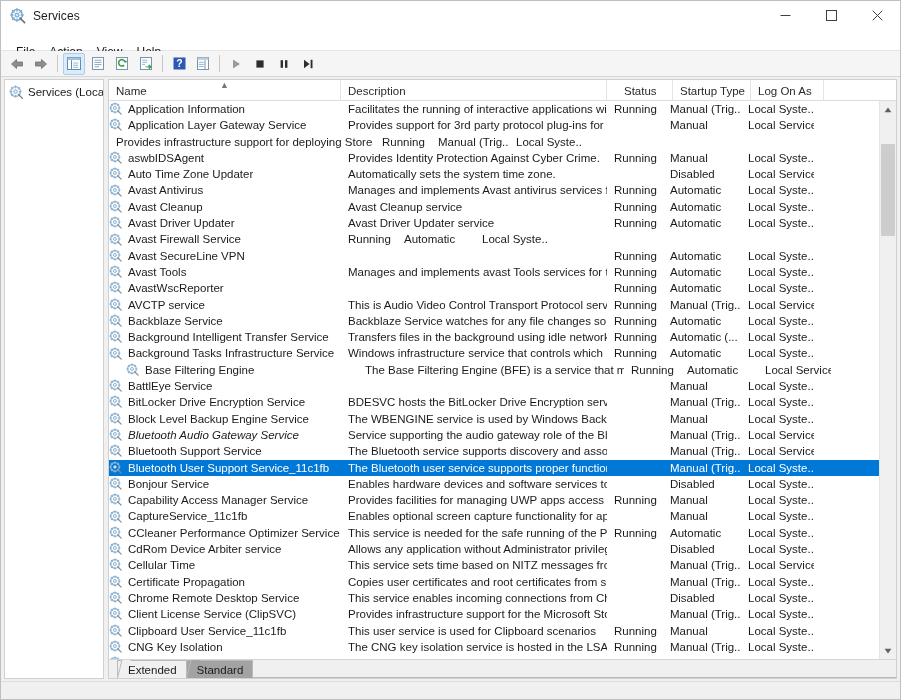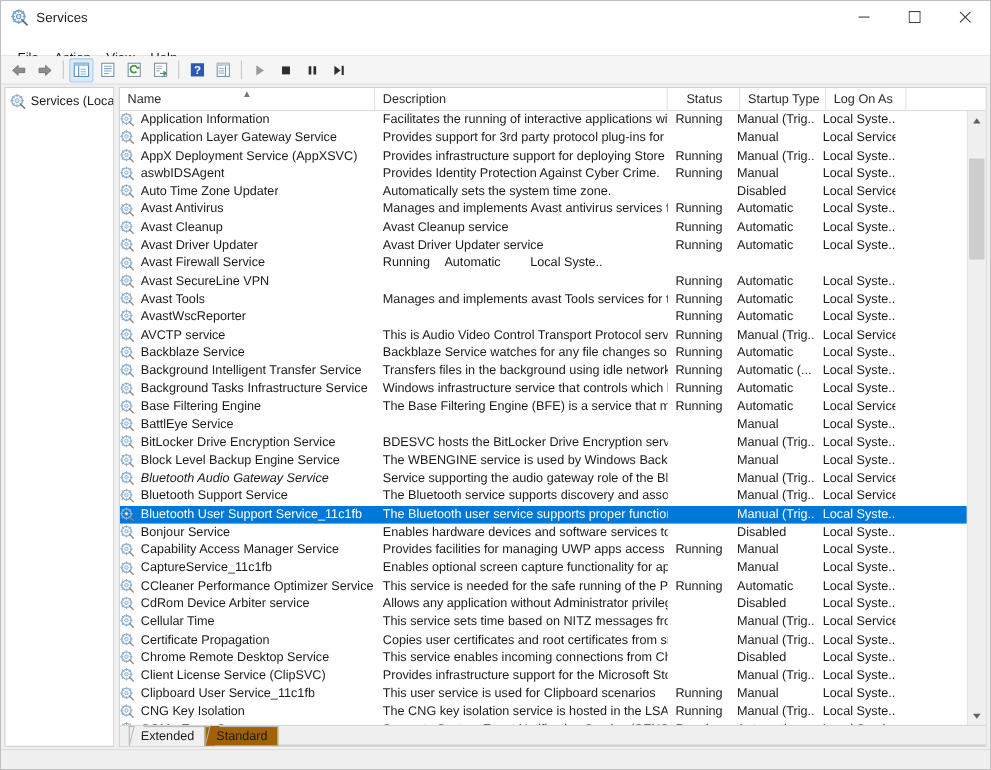--- a/index.html
+++ b/index.html
@@ -269,21 +269,21 @@
     content: "";
     position: absolute;
     left: -1px; top: -1px; bottom: 0;
     width: 8px;
     border-left: 1px solid #b9b9b9;
     transform: skewX(-14deg);
     transform-origin: bottom left;
     background: inherit;
   }
   .tab.active {
-    background: #a16207;
+    background: #a3a3a3;
     z-index: 2;
   }
   .tabfill {
     flex: 1 1 auto;
     height: 18px;
     border-bottom: 1px solid #b9b9b9;
   }
   .statusbar {
     height: 18px;
     flex: 0 0 18px;
@@ -482,29 +482,20 @@
                     <path d="M10.1 10.1l3.8 3.8" stroke="#8a8a8a" stroke-width="1.4" stroke-linecap="round"></path>
                   </svg></span>
                 <span class="nm">Application Layer Gateway Service</span>
               </div>
               <div class="cell" style="width: 266px; flex: 0 0 266px;">Provides support for 3rd party protocol plug-ins for Inte...</div>
               <div class="cell" style="width: 56px; flex: 0 0 56px;"></div>
               <div class="cell" style="width: 78px; flex: 0 0 78px;">Manual</div>
               <div class="cell" style="width: 73px; flex: 0 0 73px;">Local Service</div>
             </div>
             <div class="row">
-              <div class="cell name" style="width: 232px; flex: 0 0 232px;">
-                <span class="svcicon"><svg viewBox="0 0 16 16" width="14" height="14">
-                    <circle cx="6.8" cy="6.8" r="5" fill="none" stroke="#8fb4d2" stroke-width="1.4"></circle>
-                    <circle cx="6.8" cy="6.8" r="1.8" fill="#e4eef7" stroke="#7fa7c8" stroke-width="0.9"></circle>
-                    <path d="M6.8 0.9v2M6.8 10.7v2M0.9 6.8h2M10.7 6.8h2M2.6 2.6l1.4 1.4M9.6 9.6l1.4 1.4M11 2.6L9.6 4M4 9.6l-1.4 1.4" stroke="#8fb4d2" stroke-width="1.25" stroke-linecap="round"></path>
-                    <path d="M10.1 10.1l3.8 3.8" stroke="#8a8a8a" stroke-width="1.4" stroke-linecap="round"></path>
-                  </svg></span>
-                <span class="nm">AppX Deployment Service (AppXSVC)</span>
-              </div>
               <div class="cell" style="width: 266px; flex: 0 0 266px;">Provides infrastructure support for deploying Store appl...</div>
               <div class="cell" style="width: 56px; flex: 0 0 56px;">Running</div>
               <div class="cell" style="width: 78px; flex: 0 0 78px;">Manual (Trig...</div>
               <div class="cell" style="width: 73px; flex: 0 0 73px;">Local Syste...</div>
             </div>
             <div class="row">
               <div class="cell name" style="width: 232px; flex: 0 0 232px;">
                 <span class="svcicon"><svg viewBox="0 0 16 16" width="14" height="14">
                     <circle cx="6.8" cy="6.8" r="5" fill="none" stroke="#8fb4d2" stroke-width="1.4"></circle>
                     <circle cx="6.8" cy="6.8" r="1.8" fill="#e4eef7" stroke="#7fa7c8" stroke-width="0.9"></circle>
@@ -691,21 +682,21 @@
                     <path d="M10.1 10.1l3.8 3.8" stroke="#8a8a8a" stroke-width="1.4" stroke-linecap="round"></path>
                   </svg></span>
                 <span class="nm">Background Tasks Infrastructure Service</span>
               </div>
               <div class="cell" style="width: 266px; flex: 0 0 266px;">Windows infrastructure service that controls which back...</div>
               <div class="cell" style="width: 56px; flex: 0 0 56px;">Running</div>
               <div class="cell" style="width: 78px; flex: 0 0 78px;">Automatic</div>
               <div class="cell" style="width: 73px; flex: 0 0 73px;">Local Syste...</div>
             </div>
             <div class="row">
-              <div class="cell name" style="width: 232px; flex: 0 0 232px;">
+              <div class="cell name" style="width: 232px; flex: 0 0 232px; margin-left: 17px;">
                 <span class="svcicon"><svg viewBox="0 0 16 16" width="14" height="14">
                     <circle cx="6.8" cy="6.8" r="5" fill="none" stroke="#8fb4d2" stroke-width="1.4"></circle>
                     <circle cx="6.8" cy="6.8" r="1.8" fill="#e4eef7" stroke="#7fa7c8" stroke-width="0.9"></circle>
                     <path d="M6.8 0.9v2M6.8 10.7v2M0.9 6.8h2M10.7 6.8h2M2.6 2.6l1.4 1.4M9.6 9.6l1.4 1.4M11 2.6L9.6 4M4 9.6l-1.4 1.4" stroke="#8fb4d2" stroke-width="1.25" stroke-linecap="round"></path>
                     <path d="M10.1 10.1l3.8 3.8" stroke="#8a8a8a" stroke-width="1.4" stroke-linecap="round"></path>
                   </svg></span>
                 <span class="nm">Base Filtering Engine</span>
               </div>
               <div class="cell" style="width: 266px; flex: 0 0 266px;">The Base Filtering Engine (BFE) is a service that manages...</div>
               <div class="cell" style="width: 56px; flex: 0 0 56px;">Running</div>

